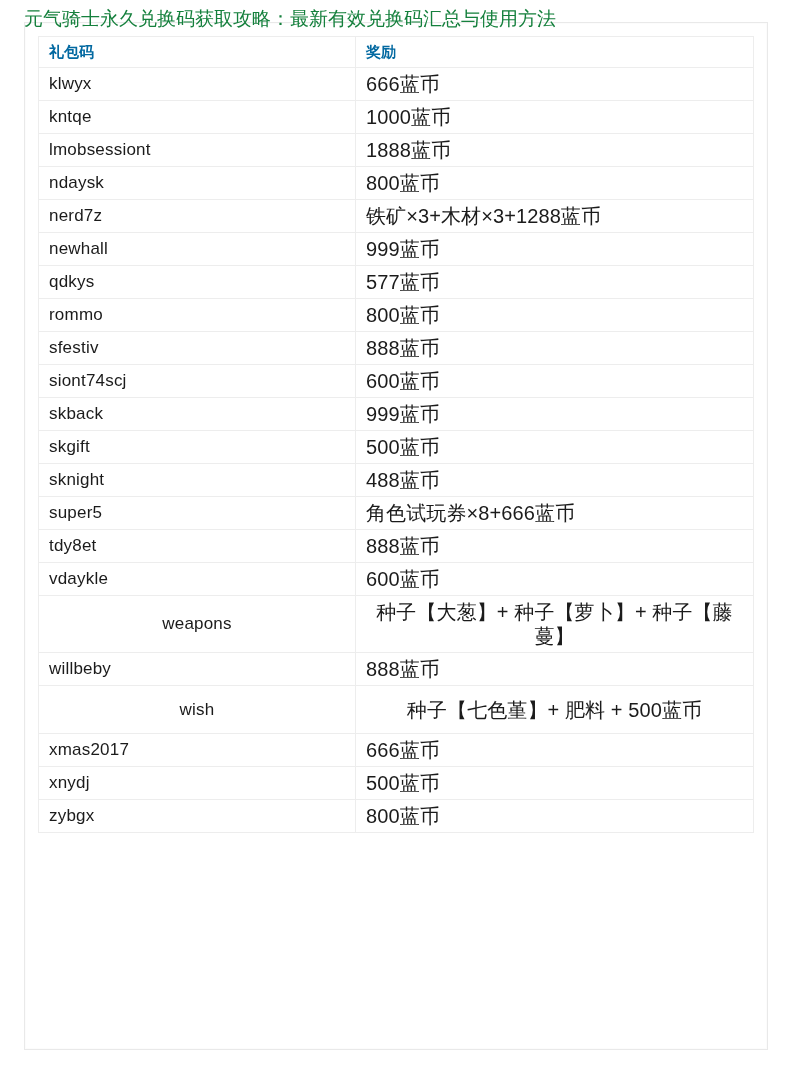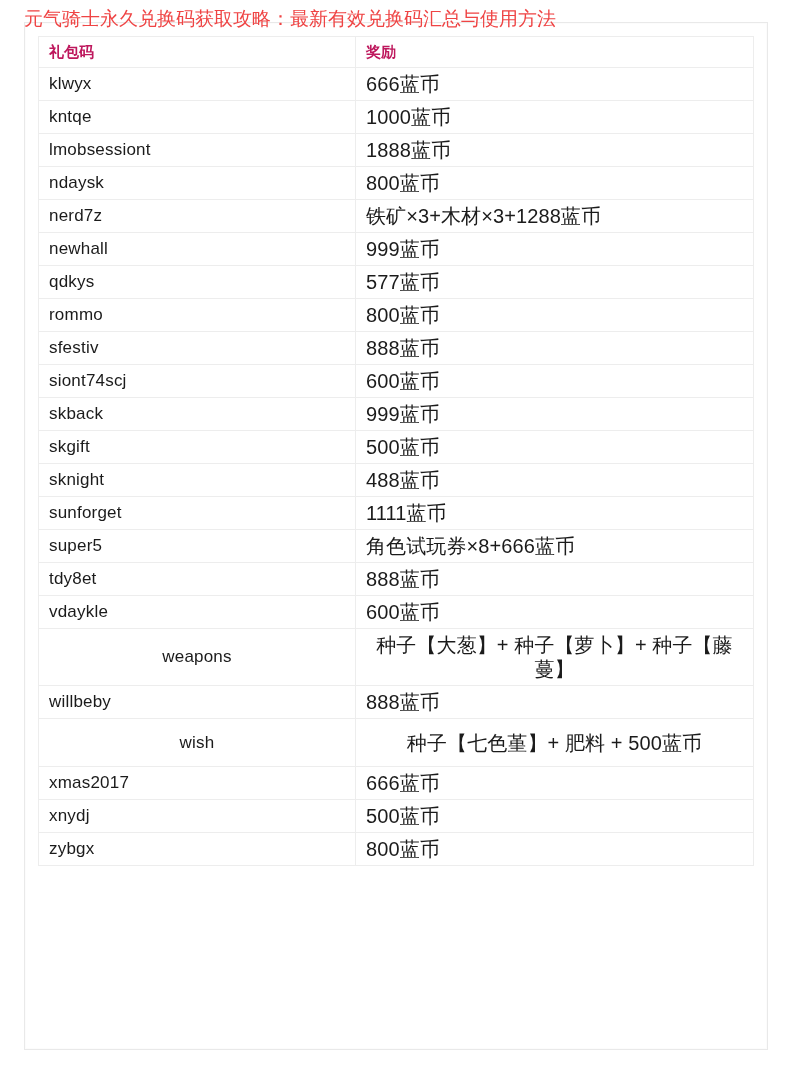--- a/index.html
+++ b/index.html
@@ -23,21 +23,21 @@
   }
 
   
   .article-title {
     position: absolute;
     left: 24px;
     top: 6px;
     width: 756px;
     font-size: 19px;
     line-height: 26px;
-    color: #ef4444;
+    color: #15803d;
     font-weight: 400;
     letter-spacing: 0px;
     white-space: nowrap;
     z-index: 5;
   }
 
   
   .card {
     position: absolute;
     left: 24px;
@@ -81,21 +81,21 @@
     height: 26px;
     box-sizing: border-box;
     word-break: break-word;
   }
 
   table.code-table th {
     font-weight: 700;
     font-size: 15px;
     line-height: 22px;
     height: 22px;
-    color: #be185d;
+    color: #0369a1;
   }
 
   table.code-table td.code-cell {
     font-size: 17px;
     letter-spacing: 0.2px;
   }
 
   table.code-table td.reward-cell {
     font-size: 20px;
     letter-spacing: 0.1px;
@@ -174,24 +174,20 @@
             </tr>
             <tr>
               <td class="code-cell">skgift</td>
               <td class="reward-cell">500蓝币</td>
             </tr>
             <tr>
               <td class="code-cell">sknight</td>
               <td class="reward-cell">488蓝币</td>
             </tr>
             <tr>
-              <td class="code-cell">sunforget</td>
-              <td class="reward-cell">1111蓝币</td>
-            </tr>
-            <tr>
               <td class="code-cell">super5</td>
               <td class="reward-cell">角色试玩券×8+666蓝币</td>
             </tr>
             <tr>
               <td class="code-cell">tdy8et</td>
               <td class="reward-cell">888蓝币</td>
             </tr>
             <tr>
               <td class="code-cell">vdaykle</td>
               <td class="reward-cell">600蓝币</td>

